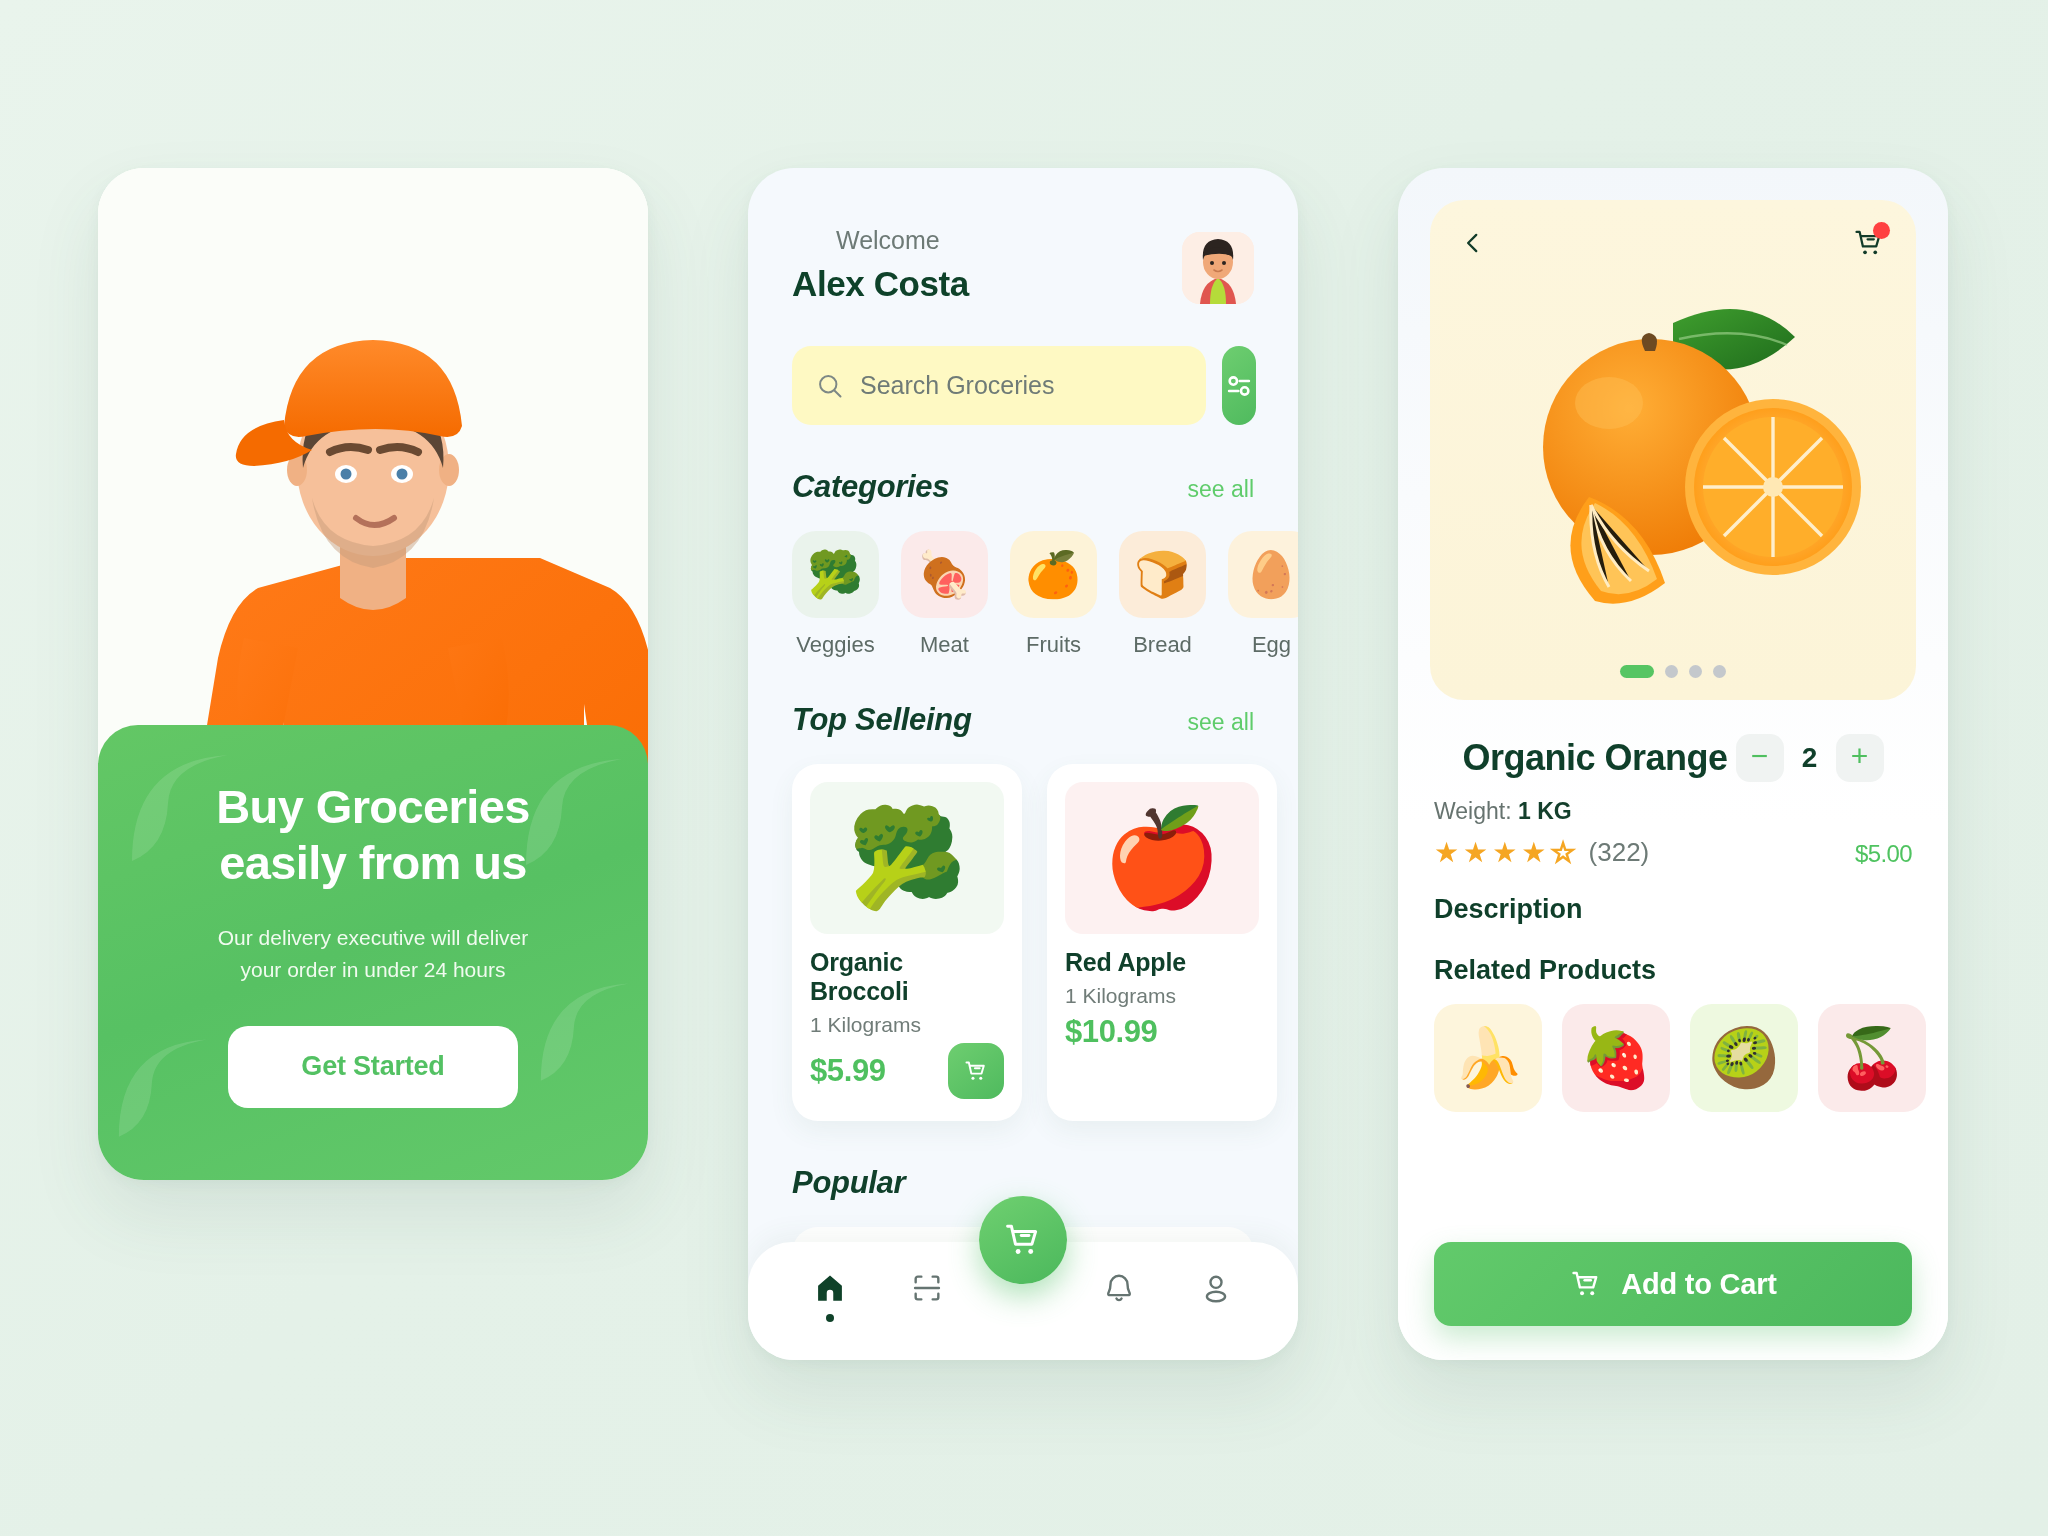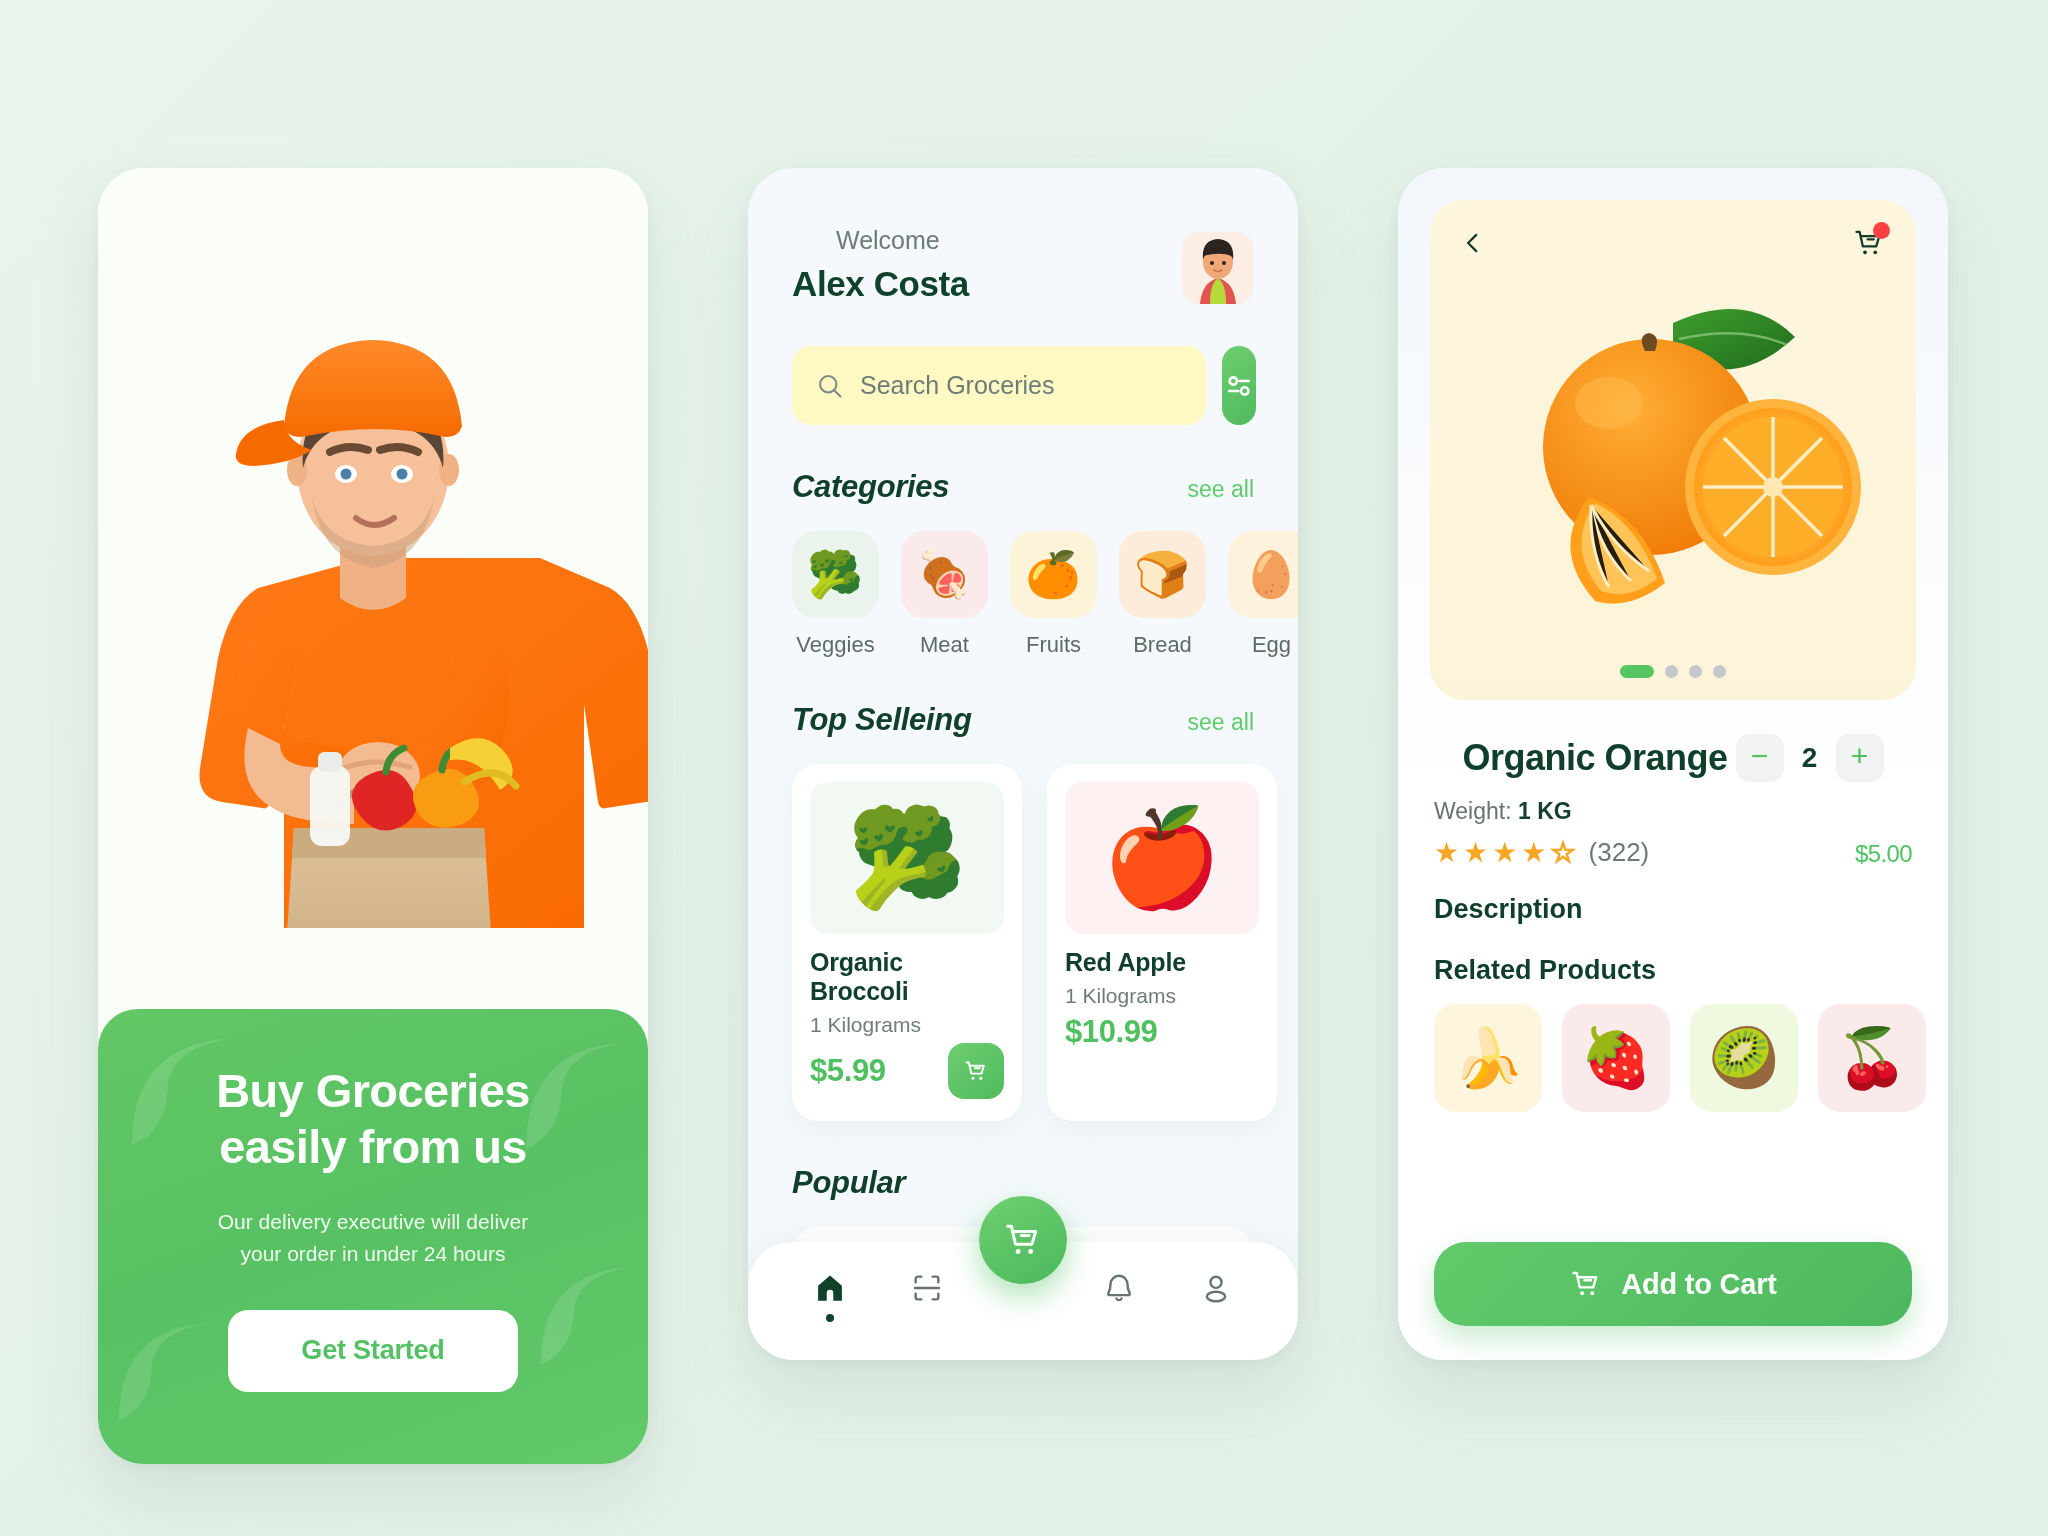--- a/index.html
+++ b/index.html
@@ -14,21 +14,21 @@
     position: relative;
   }
 
   
   .phone {
     position: absolute;
     border-radius: 46px;
     overflow: hidden;
   }
   #phone1 {
-    left: 98px; top: 168px; width: 550px; height: 1296px;
+    left: 98px; top: 168px; width: 550px; height: 1012px;
     background: #fafdf8;
     box-shadow: 0 34px 70px rgba(60,100,75,.10), 0 4px 14px rgba(60,100,75,.05);
   }
   #phone2 {
     left: 748px; top: 168px; width: 550px; height: 1192px;
     background: #f5f9fd;
     box-shadow: 0 34px 70px rgba(60,100,75,.10), 0 4px 14px rgba(60,100,75,.05);
   }
   #phone3 {
     left: 1398px; top: 168px; width: 550px; height: 1192px;
@@ -214,21 +214,21 @@
     display: flex; align-items: center; justify-content: center; font-size: 58px;
     overflow: hidden; cursor: pointer;
   }
 
   .atc-wrap {
     position: absolute; left: 0; bottom: 0; width: 550px;
     padding: 22px 36px 34px 36px;
     background: linear-gradient(180deg,rgba(255,255,255,0) 0%,#fff 30%,#fff 100%);
   }
   .atc {
-    width: 100%; height: 84px; border-radius: 32px; border: none;
+    width: 100%; height: 84px; border-radius: 17px; border: none;
     background: linear-gradient(135deg,#62ca6b 0%,#4cb85d 100%);
     color: #fff; font-size: 29px; font-weight: 700;
     display: flex; align-items: center; justify-content: center; gap: 18px;
     cursor: pointer; letter-spacing: -.2px;
     box-shadow: 0 12px 28px rgba(80,190,100,.3);
   }
 </style>
 </head>
 <body>
 

